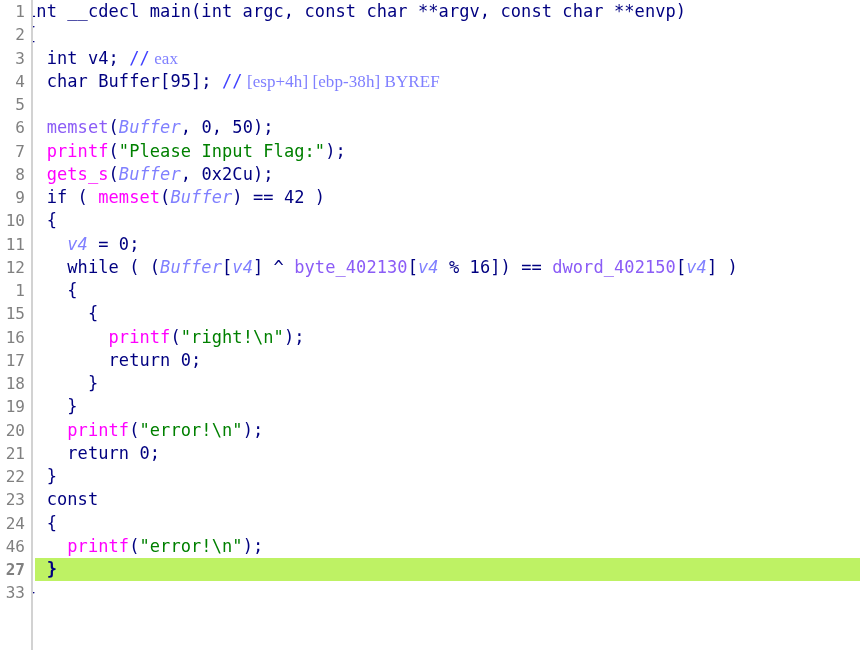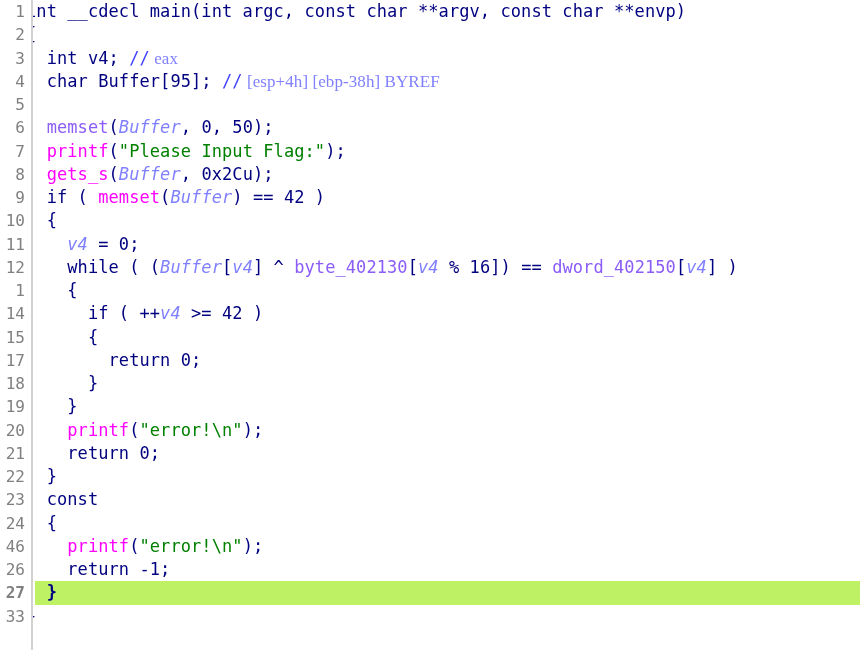--- a/index.html
+++ b/index.html
@@ -107,28 +107,27 @@
       <div class="code-row"><span class="ln">4</span><span class="code-text"><span class="t-kw">  char Buffer[95]; </span><span class="t-cmt">//</span><span class="t-cmt2"> [esp+4h] [ebp-38h] BYREF</span></span></div>
       <div class="code-row"><span class="ln">5</span><span class="code-text"><span class="t-kw"></span></span></div>
       <div class="code-row"><span class="ln">6</span><span class="code-text"><span class="t-kw">  </span><span class="t-glob">memset</span><span class="t-punct">(</span><span class="t-var">Buffer</span><span class="t-kw">, 0, 50);</span></span></div>
       <div class="code-row"><span class="ln">7</span><span class="code-text"><span class="t-kw">  </span><span class="t-fn">printf</span><span class="t-punct">(</span><span class="t-str">"Please Input Flag:"</span><span class="t-kw">);</span></span></div>
       <div class="code-row"><span class="ln">8</span><span class="code-text"><span class="t-kw">  </span><span class="t-fn">gets_s</span><span class="t-punct">(</span><span class="t-var">Buffer</span><span class="t-kw">, 0x2Cu);</span></span></div>
       <div class="code-row"><span class="ln">9</span><span class="code-text"><span class="t-kw">  if ( </span><span class="t-fn">memset</span><span class="t-punct">(</span><span class="t-var">Buffer</span><span class="t-kw">) == 42 )</span></span></div>
       <div class="code-row"><span class="ln">10</span><span class="code-text"><span class="t-kw">  {</span></span></div>
       <div class="code-row"><span class="ln">11</span><span class="code-text"><span class="t-kw">    </span><span class="t-var">v4</span><span class="t-kw"> = 0;</span></span></div>
       <div class="code-row"><span class="ln">12</span><span class="code-text"><span class="t-kw">    while ( (</span><span class="t-var">Buffer</span><span class="t-punct">[</span><span class="t-var">v4</span><span class="t-kw">] ^ </span><span class="t-glob">byte_402130</span><span class="t-punct">[</span><span class="t-var">v4</span><span class="t-kw"> % 16]) == </span><span class="t-glob">dword_402150</span><span class="t-punct">[</span><span class="t-var">v4</span><span class="t-kw">] )</span></span></div>
       <div class="code-row"><span class="ln">1</span><span class="code-text"><span class="t-kw">    {</span></span></div>
-      <div class="code-row"><span class="ln">14</span><span class="code-text"><span class="t-kw">      if ( ++</span><span class="t-var">v4</span><span class="t-kw"> &gt;= 42 )</span></span></div>
       <div class="code-row"><span class="ln">15</span><span class="code-text"><span class="t-kw">      {</span></span></div>
+      <div class="code-row"><span class="ln">16</span><span class="code-text"><span class="t-kw">        </span><span class="t-fn">printf</span><span class="t-punct">(</span><span class="t-str">"right!\n"</span><span class="t-kw">);</span></span></div>
       <div class="code-row"><span class="ln">17</span><span class="code-text"><span class="t-kw">        return 0;</span></span></div>
       <div class="code-row"><span class="ln">18</span><span class="code-text"><span class="t-kw">      }</span></span></div>
       <div class="code-row"><span class="ln">19</span><span class="code-text"><span class="t-kw">    }</span></span></div>
       <div class="code-row"><span class="ln">20</span><span class="code-text"><span class="t-kw">    </span><span class="t-fn">printf</span><span class="t-punct">(</span><span class="t-str">"error!\n"</span><span class="t-kw">);</span></span></div>
       <div class="code-row"><span class="ln">21</span><span class="code-text"><span class="t-kw">    return 0;</span></span></div>
       <div class="code-row"><span class="ln">22</span><span class="code-text"><span class="t-kw">  }</span></span></div>
       <div class="code-row"><span class="ln">23</span><span class="code-text"><span class="t-kw">  const</span></span></div>
       <div class="code-row"><span class="ln">24</span><span class="code-text"><span class="t-kw">  {</span></span></div>
       <div class="code-row"><span class="ln">46</span><span class="code-text"><span class="t-kw">    </span><span class="t-fn">printf</span><span class="t-punct">(</span><span class="t-str">"error!\n"</span><span class="t-kw">);</span></span></div>
-      <div class="code-row"><span class="ln">26</span><span class="code-text"><span class="t-kw">    return -1;</span></span></div>
       <div class="code-row current"><div class="ln-bg"></div><span class="ln">27</span><span class="code-text"><span class="t-kw">  }</span></span></div>
       <div class="code-row"><span class="ln">33</span><span class="code-text"><span class="t-kw">}</span></span></div>
     </div>
 </div>
 
 </body></html>

